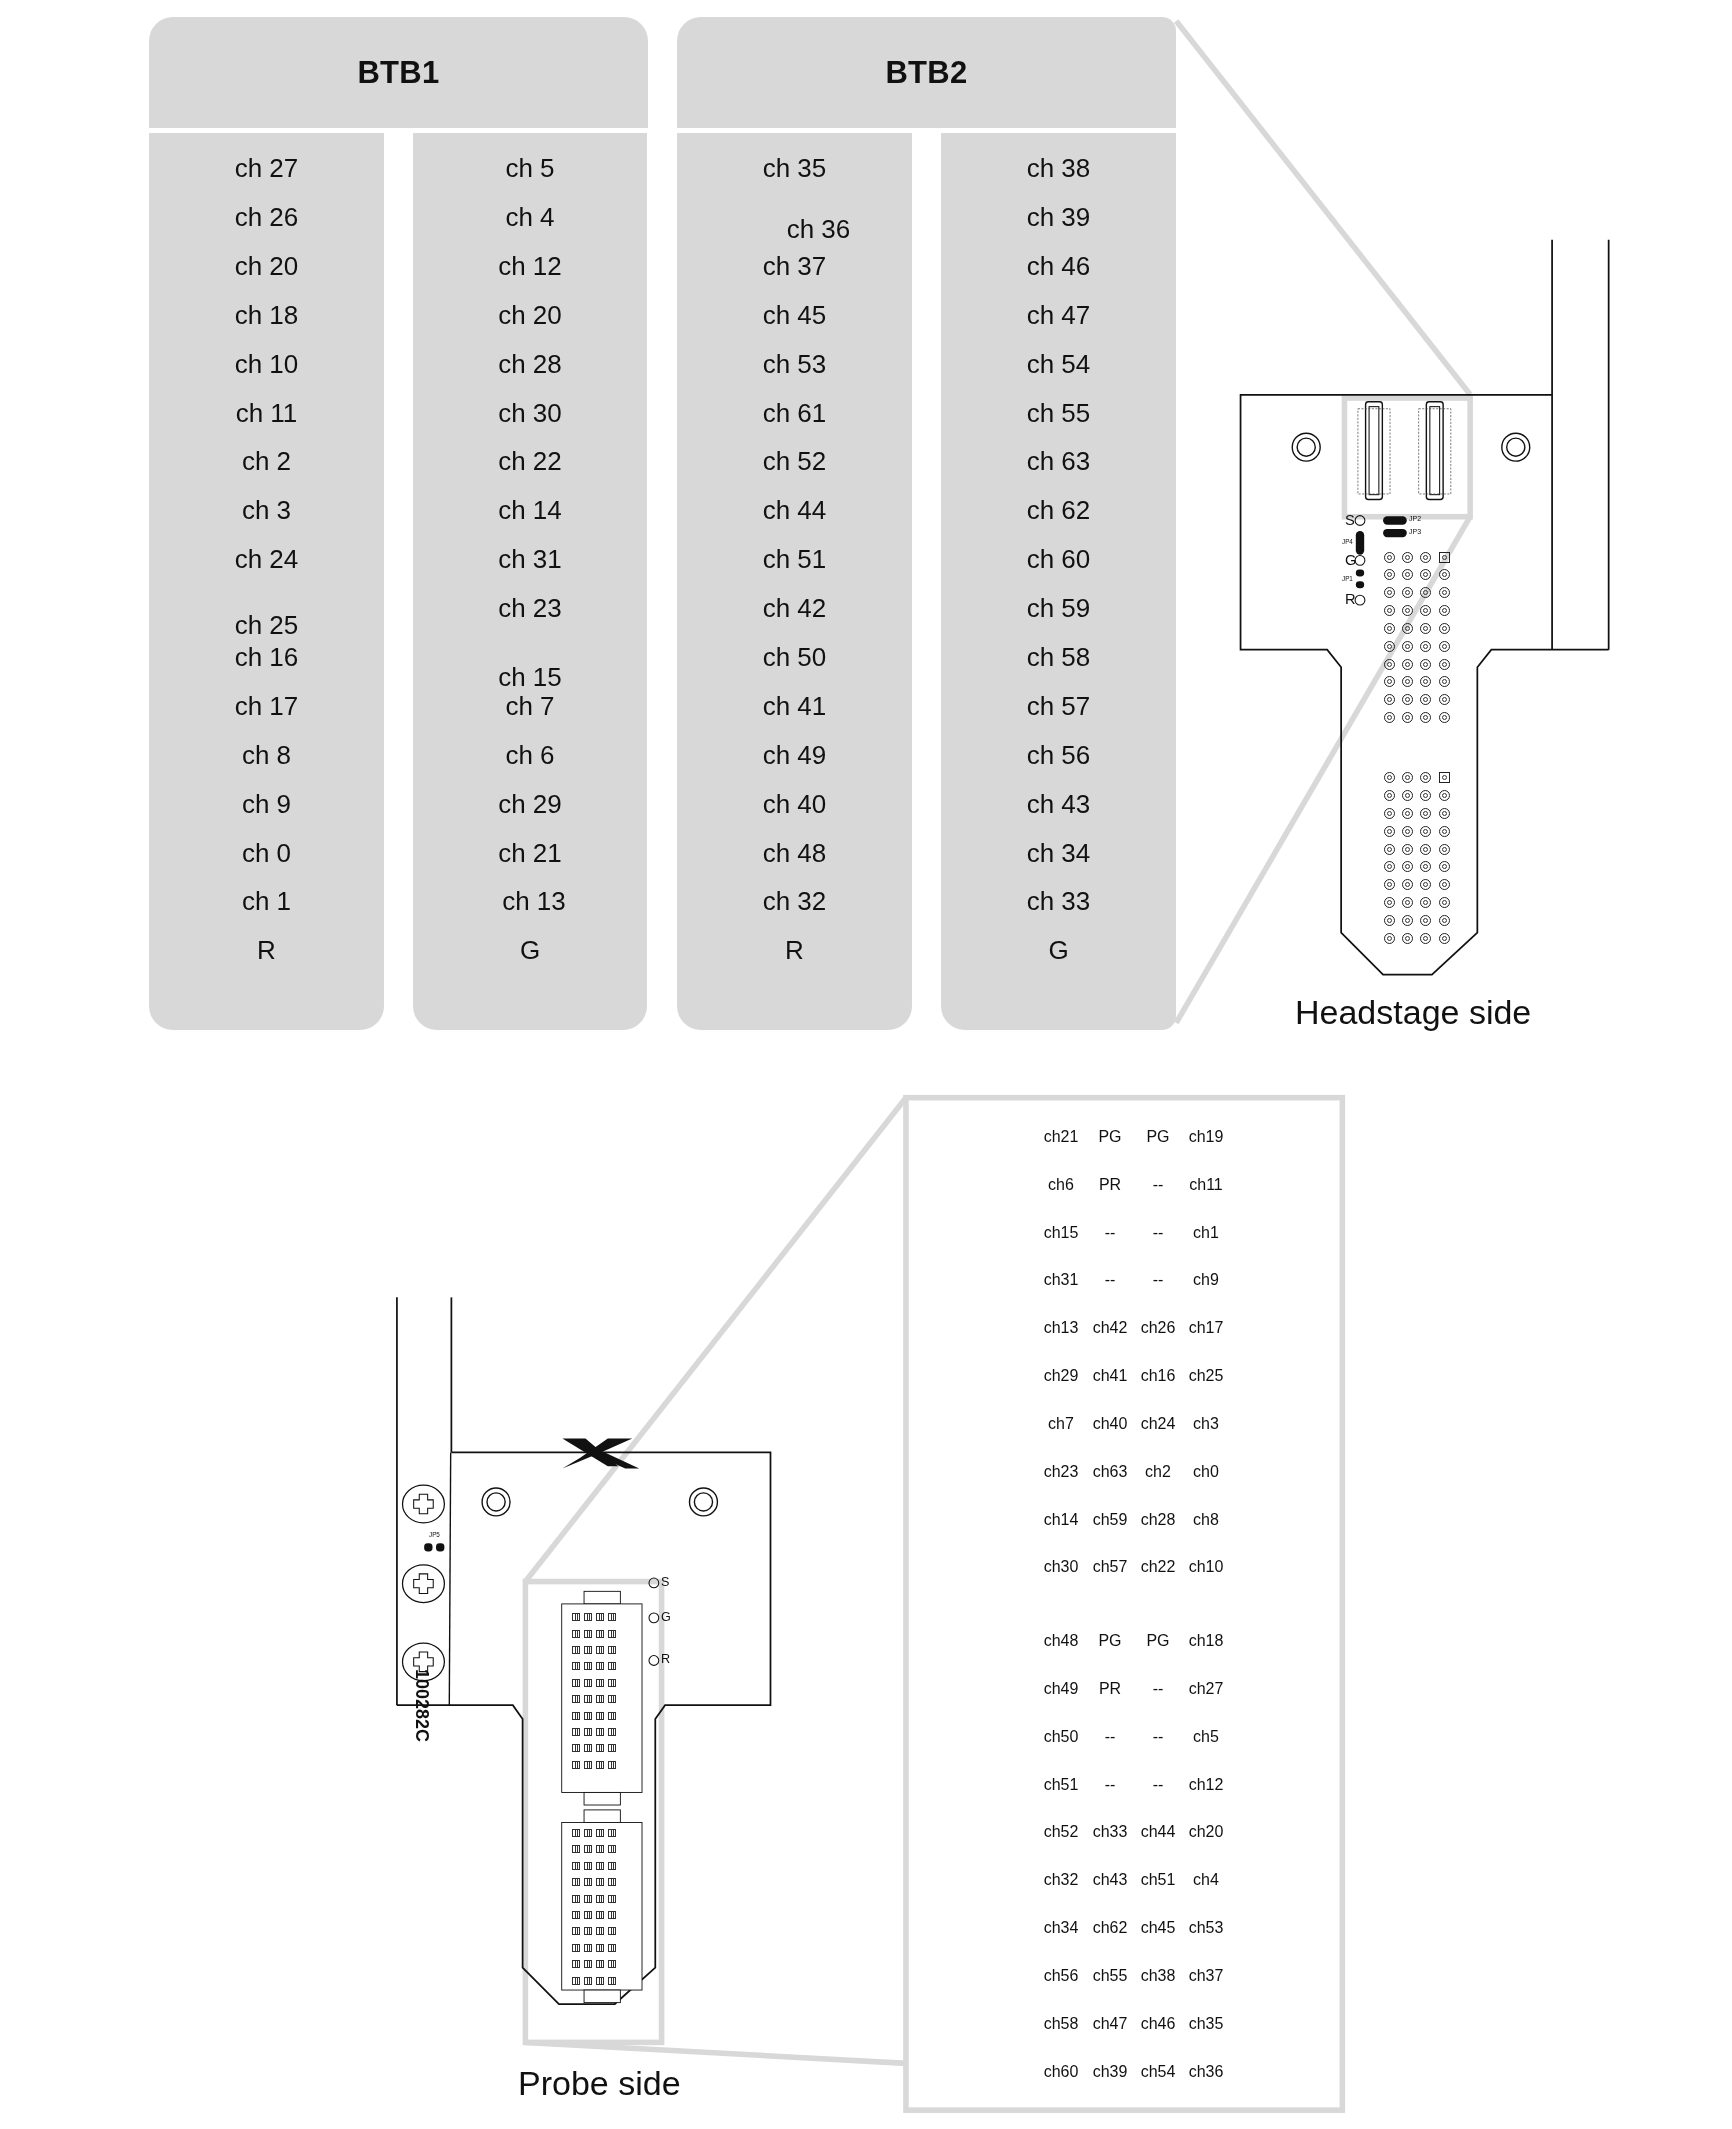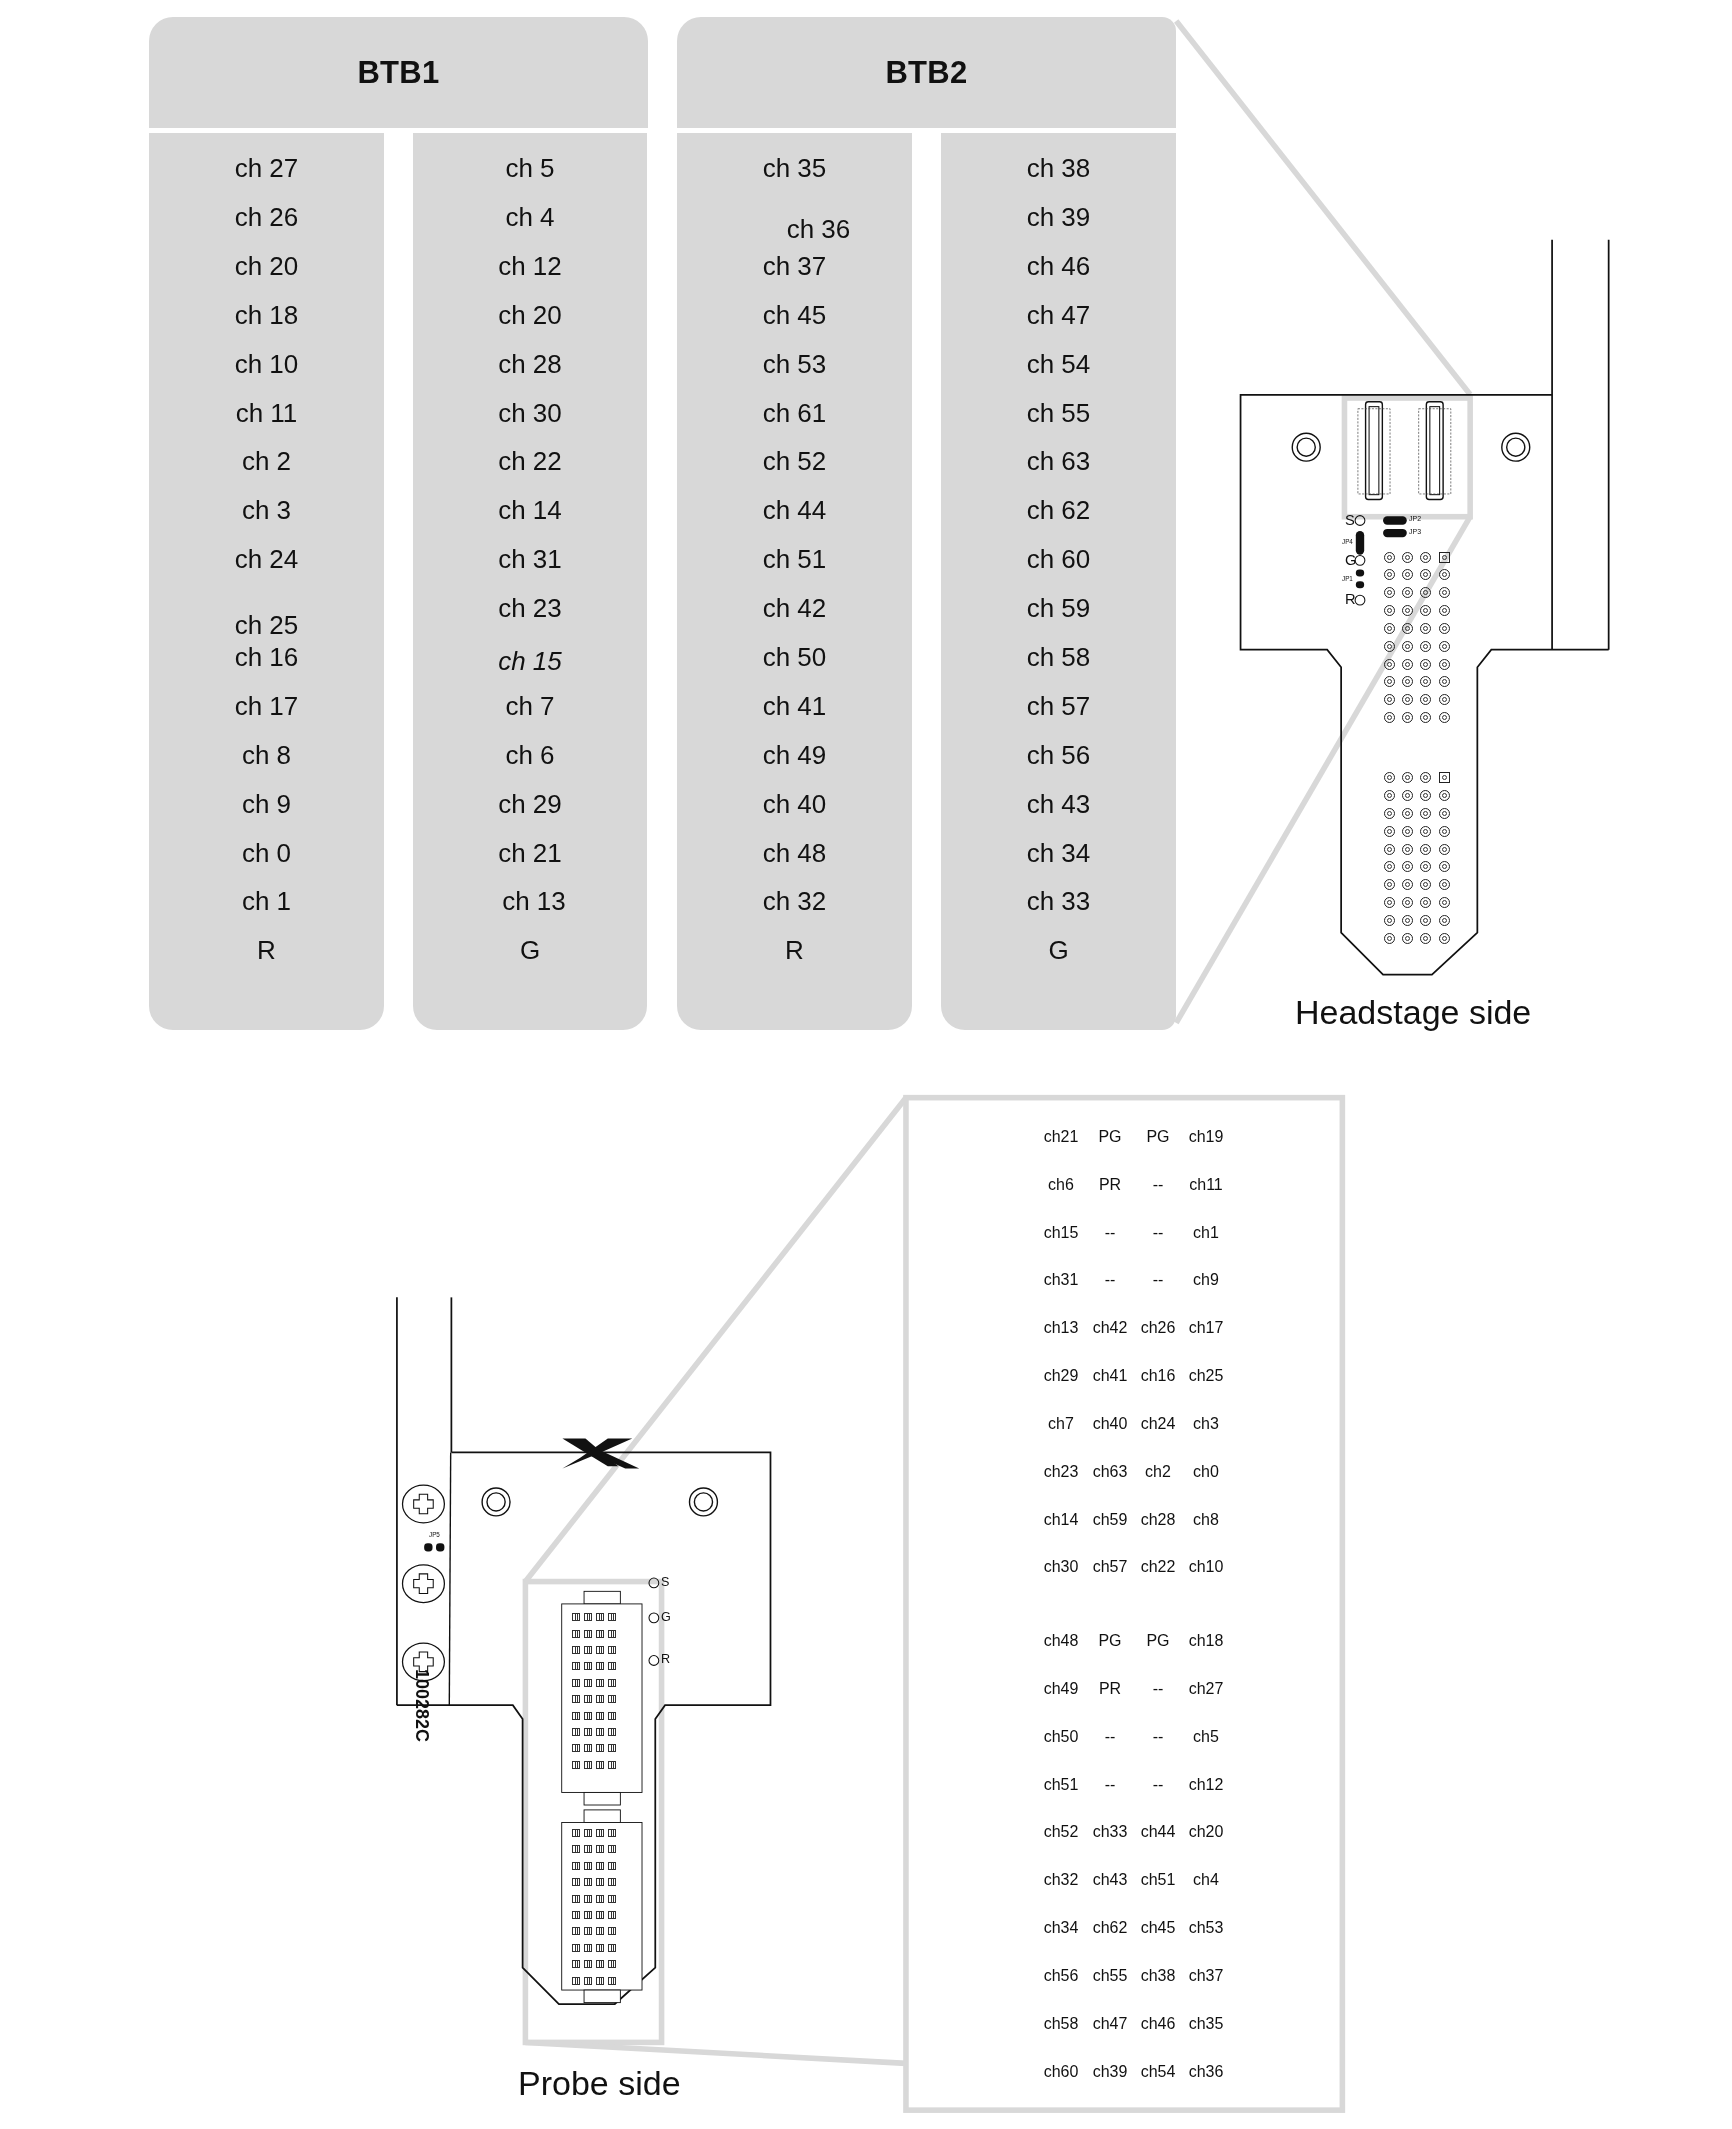--- a/index.html
+++ b/index.html
@@ -67,21 +67,21 @@
       <div class="btb-cell" style="top: 11.2px;">ch 5</div>
       <div class="btb-cell" style="top: 60px;">ch 4</div>
       <div class="btb-cell" style="top: 109px;">ch 12</div>
       <div class="btb-cell" style="top: 158px;">ch 20</div>
       <div class="btb-cell" style="top: 207px;">ch 28</div>
       <div class="btb-cell" style="top: 256px;">ch 30</div>
       <div class="btb-cell" style="top: 304px;">ch 22</div>
       <div class="btb-cell" style="top: 353px;">ch 14</div>
       <div class="btb-cell" style="top: 402px;">ch 31</div>
       <div class="btb-cell" style="top: 451px;">ch 23</div>
-      <div class="btb-cell" style="top: 504px; font-style: italic;">ch 15</div>
+      <div class="btb-cell" style="top: 520px;">ch 15</div>
       <div class="btb-cell" style="top: 549px;">ch 7</div>
       <div class="btb-cell" style="top: 598px;">ch 6</div>
       <div class="btb-cell" style="top: 647px;">ch 29</div>
       <div class="btb-cell" style="top: 696px;">ch 21</div>
       <div class="btb-cell" style="top: 744px; margin-left: 8px;">ch 13</div>
       <div class="btb-cell" style="top: 793px;">G</div>
     </div>
 </div>
 <div>
   <div class="btb-head" style="left:677px;width:499px;border-top-right-radius:14px;">BTB2</div>

